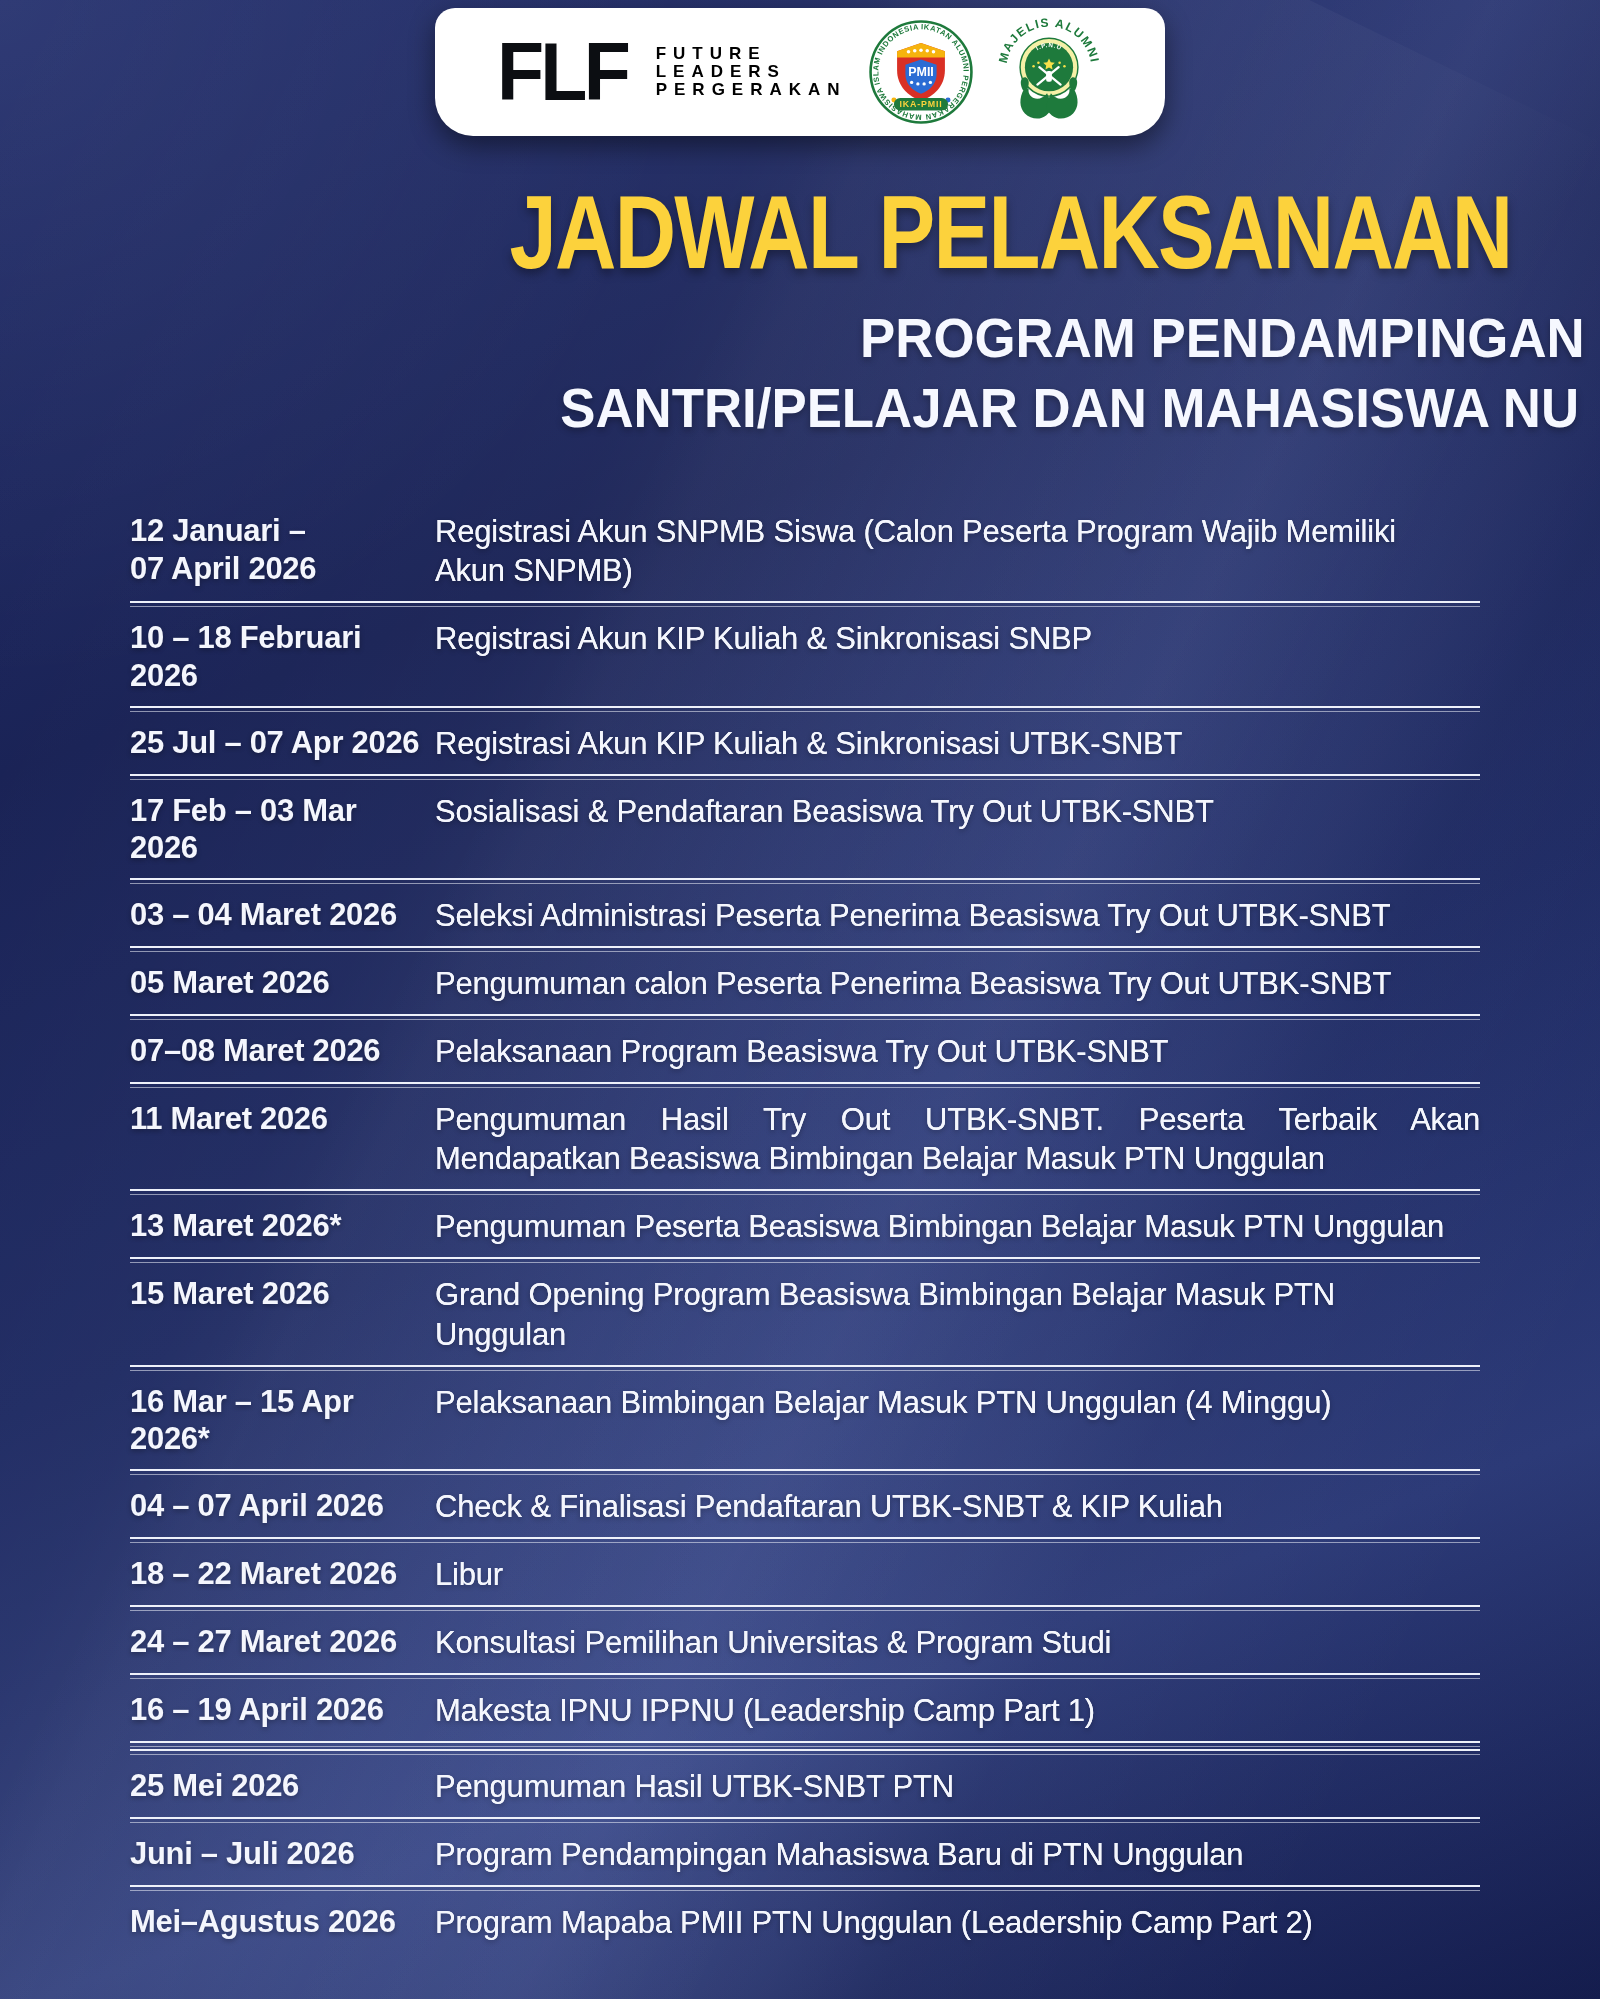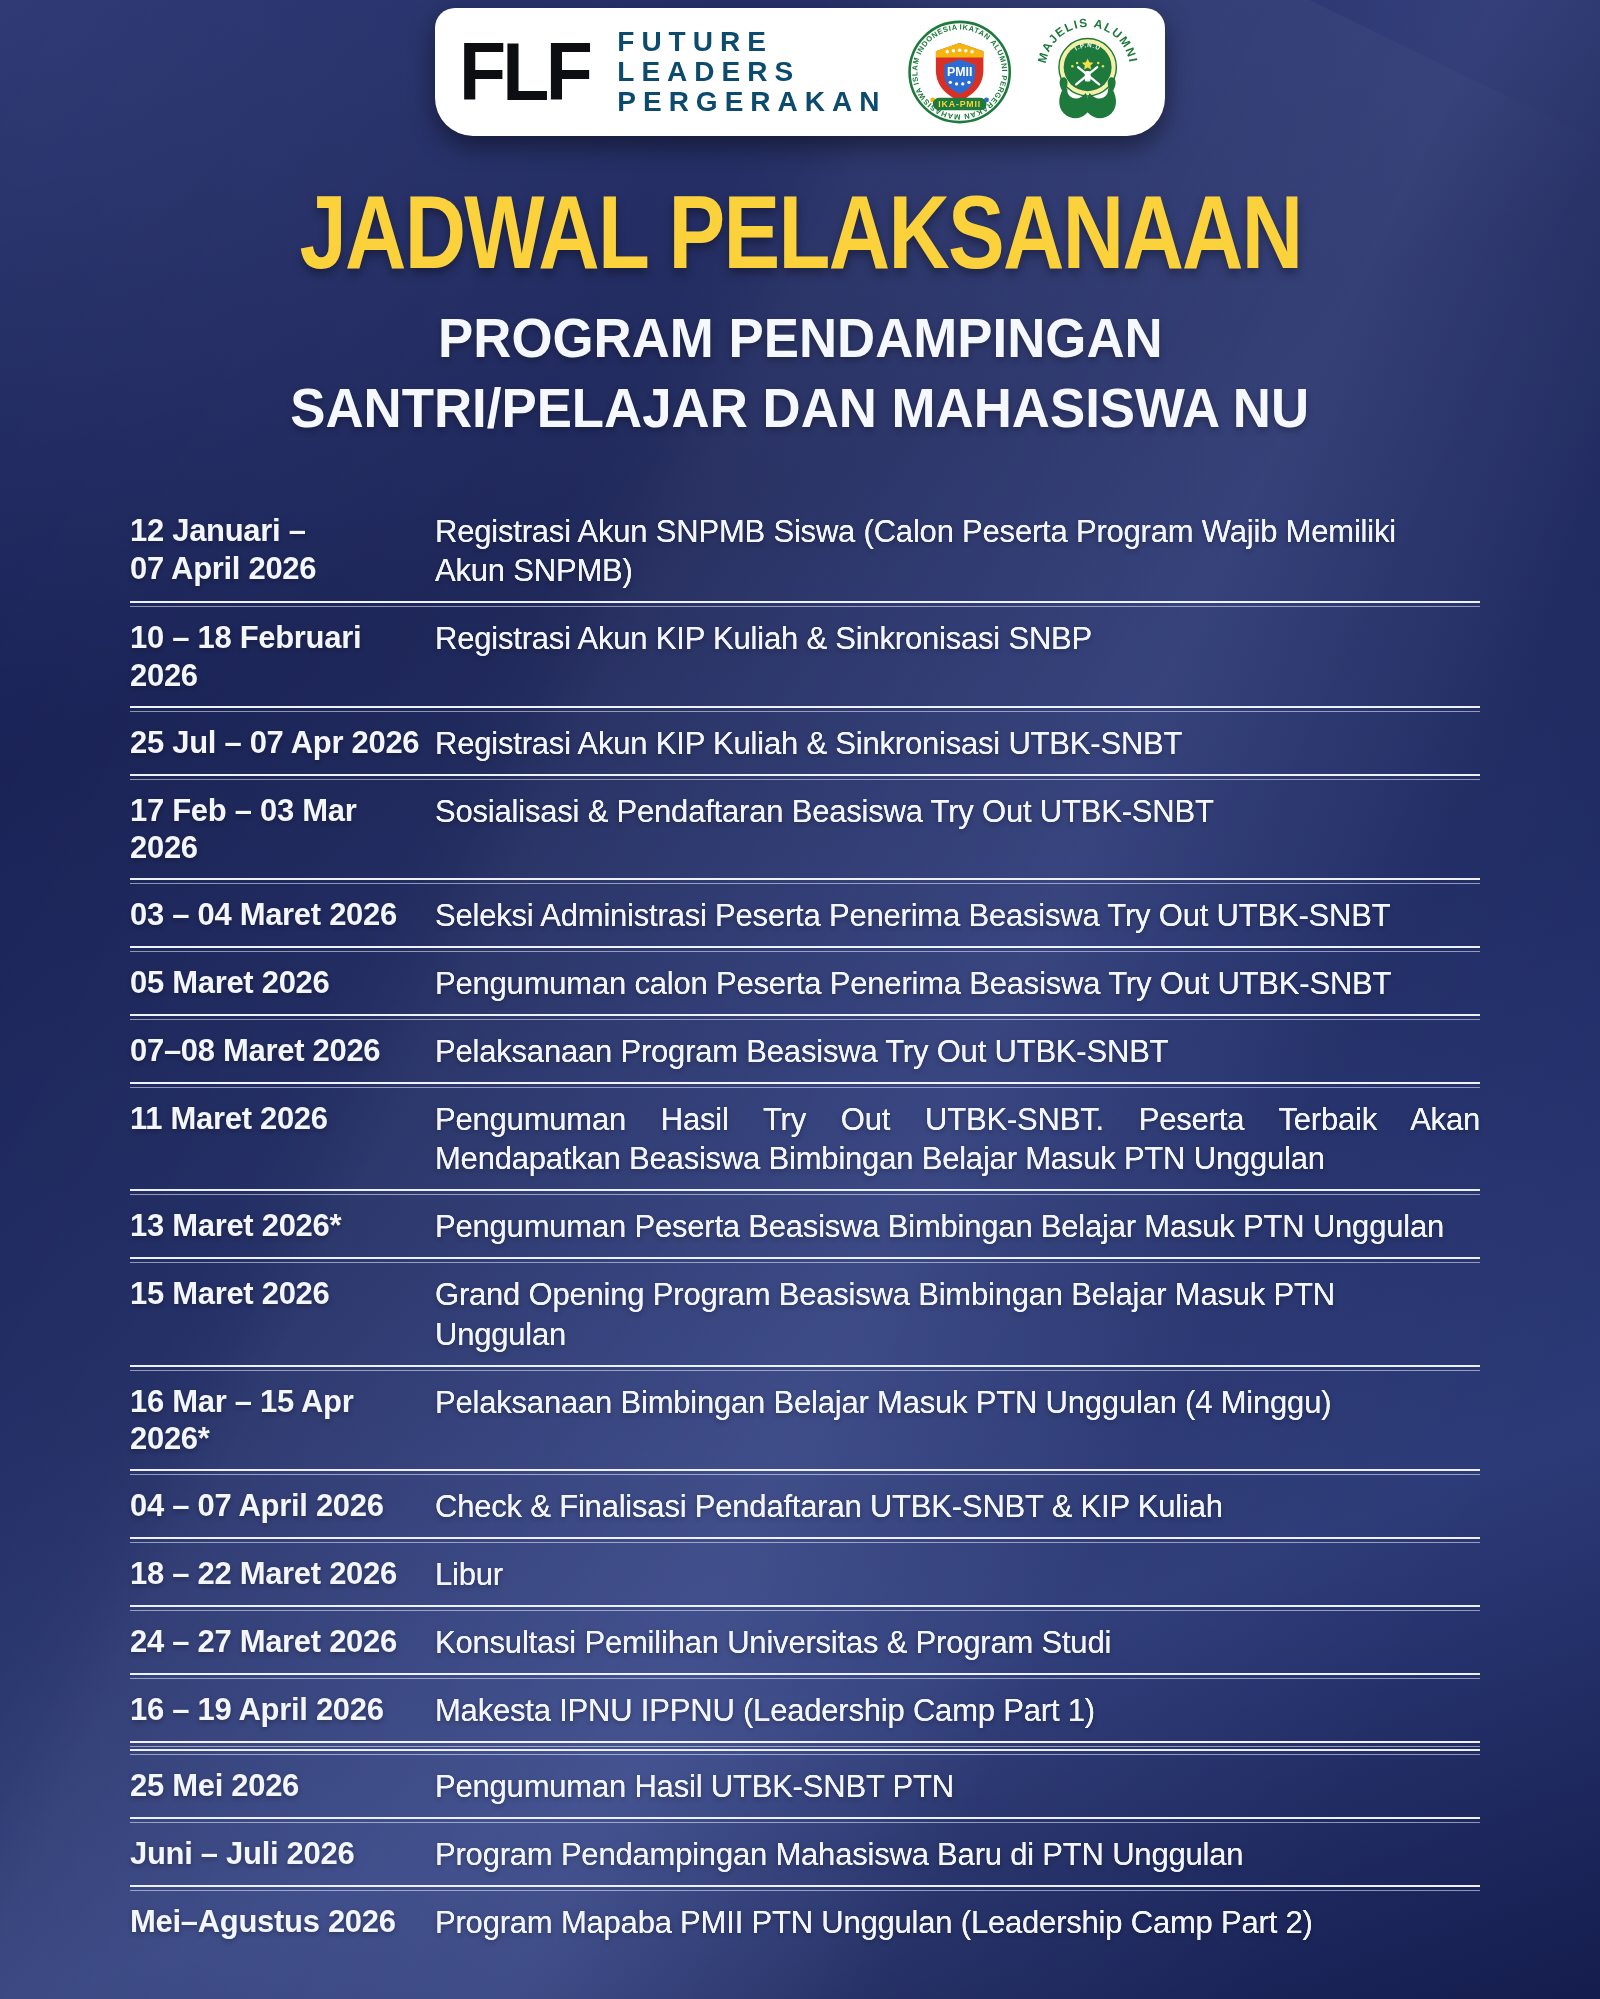--- a/index.html
+++ b/index.html
@@ -16,24 +16,24 @@
     background:linear-gradient(90deg,transparent,rgba(255,255,255,0.035) 50%,transparent);}
   .streak-3{top:0;left:0;width:700px;height:700px;
     background:radial-gradient(circle at 0 0,rgba(255,255,255,0.06),transparent 70%);}
 
   
   .card{position:relative;z-index:2;align-self:center;margin-top:8px;width:730px;height:128px;
     background:#ffffff;border-radius:20px 20px 38px 38px;box-shadow:0 10px 26px rgba(0,0,0,0.45);
     display:flex;align-items:center;justify-content:center;gap:22px;padding:0 24px;box-sizing:border-box;}
   .flf-abbr{font-size:82px;font-weight:900;letter-spacing:-4px;color:#0c0e12;transform:scaleX(.94);transform-origin:left center;line-height:1;}
   .flf-words{display:flex;flex-direction:column;line-height:1.06;margin-left:-6px;}
-  .flf-words span{font-size:28px;font-weight:600;letter-spacing:7px;color:#0c4a6e;}
-
-  
-  .title-wrap{position:relative;z-index:2;text-align:center;margin-top:46px;}
+  .flf-words span{font-size:17px;font-weight:600;letter-spacing:7px;color:#000000;}
+
+  
+  .title-wrap{position:relative;z-index:2;text-align:right;margin-top:46px;}
   .main-title{display:inline-block;font-size:100px;line-height:1;font-weight:800;color:#fcd23c;
     letter-spacing:-2px;transform:scale(.85,1.04);text-shadow:0 4px 10px rgba(0,0,0,0.35);white-space:nowrap;}
   .subtitle{margin-top:21px;color:#f6f8ff;font-weight:700;font-size:55px;line-height:1.28;text-shadow:0 3px 8px rgba(0,0,0,0.3);}
   .subtitle .line{display:inline-block;transform:scaleX(.96);white-space:nowrap;}
 
   
   .schedule{position:relative;z-index:2;margin:58px 120px 0 130px;}
   .row{display:grid;grid-template-columns:305px 1fr;align-items:start;padding:10px 0;}
   .date{font-size:31px;font-weight:700;color:#f4f6fd;line-height:1.22;white-space:pre-line;letter-spacing:-0.3px;
     text-shadow:0 2px 5px rgba(0,0,0,0.3);padding-right:10px;}

